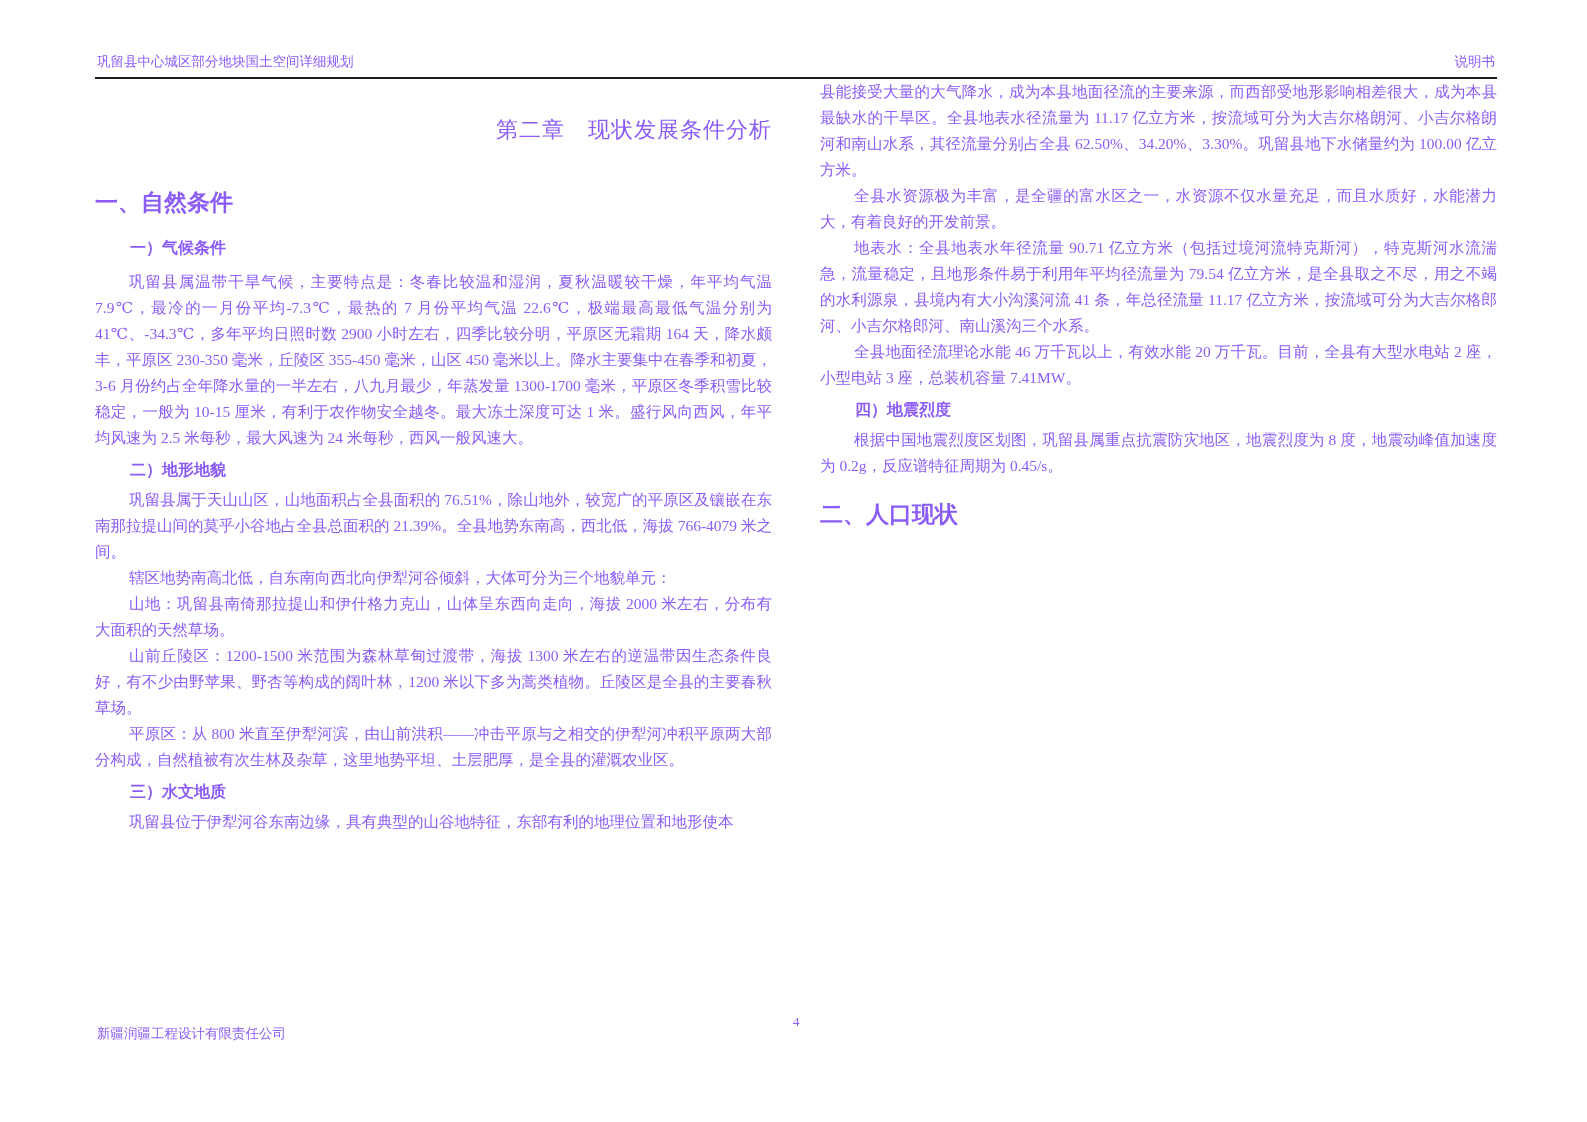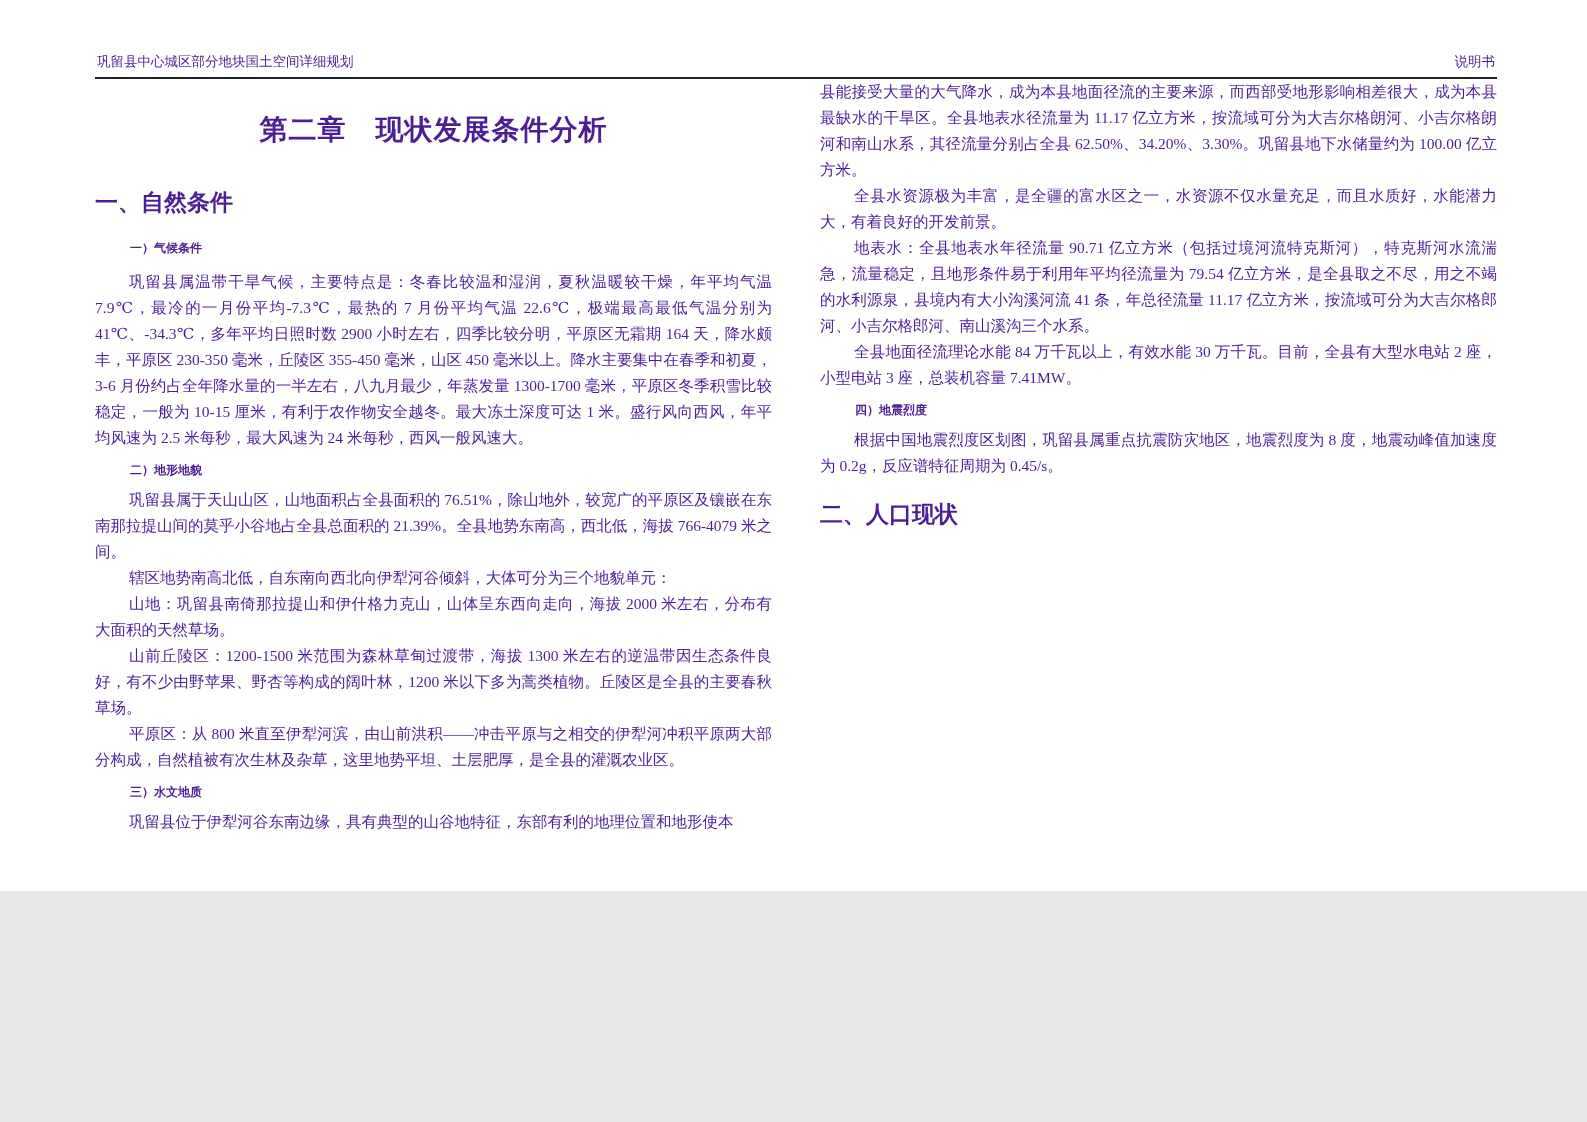--- a/index.html
+++ b/index.html
@@ -1,54 +1,54 @@
 <!DOCTYPE html>
 <html><head>
 <meta charset="utf-8">
 <style>
   html,body{margin:0;padding:0;background:#e8e8e8;}
   .page{
     position:relative;
-    width:1587px;height:891px;
+    width:1587px;height:1122px;
     background:#ffffff;
     overflow:hidden;
     font-family:"Liberation Serif","DejaVu Serif",serif;
-    color:#4c1d95;
+    color:#8b5cf6;
   }
   
   .header{
     margin:0 90px 0 95px;
     padding:52px 2px 6px 2px;
     border-bottom:2px solid #1f1f1f;
     display:flex;justify-content:space-between;align-items:flex-end;
     font-size:13.5px;line-height:19px;
   }
   
   .content{
     display:flex;
     margin:0 90px 0 95px;
     gap:48px;
   }
   .col{flex:1 1 0;min-width:0;}
   .chapter{
     margin:36px 0 0 0;
     font-family:"DejaVu Sans","Liberation Sans",sans-serif;
-    font-weight:bold;font-size:28px;line-height:30px;
-    text-align:center;letter-spacing:1px;
+    font-weight:normal;font-size:22px;line-height:30px;
+    text-align:right;letter-spacing:1px;
   }
   .h2{
     margin:44px 0 22px 0;
     font-family:"DejaVu Sans","Liberation Sans",sans-serif;
     font-weight:bold;font-size:23px;line-height:26px;
   }
   .h2.mt-sm{margin-top:24px;font-family:Liberation Mono, monospace;}
   .h3{
     margin:8px 0 6px 35px;
     font-family:"DejaVu Sans","Liberation Sans",sans-serif;
-    font-weight:bold;font-size:12px;line-height:22px;
+    font-weight:bold;font-size:16px;line-height:22px;
   }
   .h3.first{margin-top:2px;margin-bottom:10px;}
   .para{
     margin:0;
     font-size:15.5px;line-height:26px;
     text-align:justify;
     text-indent:2.2em;
   }
   .para.no-indent{text-indent:0;}
   
@@ -83,21 +83,21 @@
       <p class="para">山前丘陵区：1200-1500 米范围为森林草甸过渡带，海拔 1300 米左右的逆温带因生态条件良好，有不少由野苹果、野杏等构成的阔叶林，1200 米以下多为蒿类植物。丘陵区是全县的主要春秋草场。</p>
       <p class="para">平原区：从 800 米直至伊犁河滨，由山前洪积——冲击平原与之相交的伊犁河冲积平原两大部分构成，自然植被有次生林及杂草，这里地势平坦、土层肥厚，是全县的灌溉农业区。</p>
       <div class="h3">三）水文地质</div>
       <p class="para">巩留县位于伊犁河谷东南边缘，具有典型的山谷地特征，东部有利的地理位置和地形使本</p>
     </div>
 
     <div class="col">
       <p class="para no-indent">县能接受大量的大气降水，成为本县地面径流的主要来源，而西部受地形影响相差很大，成为本县最缺水的干旱区。全县地表水径流量为 11.17 亿立方米，按流域可分为大吉尔格朗河、小吉尔格朗河和南山水系，其径流量分别占全县 62.50%、34.20%、3.30%。巩留县地下水储量约为 100.00 亿立方米。</p>
       <p class="para">全县水资源极为丰富，是全疆的富水区之一，水资源不仅水量充足，而且水质好，水能潜力大，有着良好的开发前景。</p>
       <p class="para">地表水：全县地表水年径流量 90.71 亿立方米（包括过境河流特克斯河），特克斯河水流湍急，流量稳定，且地形条件易于利用年平均径流量为 79.54 亿立方米，是全县取之不尽，用之不竭的水利源泉，县境内有大小沟溪河流 41 条，年总径流量 11.17 亿立方米，按流域可分为大吉尔格郎河、小吉尔格郎河、南山溪沟三个水系。</p>
-      <p class="para">全县地面径流理论水能 84 万千瓦以上，有效水能 30 万千瓦。目前，全县有大型水电站 2 座，小型电站 3 座，总装机容量 7.41MW。</p>
+      <p class="para">全县地面径流理论水能 46 万千瓦以上，有效水能 20 万千瓦。目前，全县有大型水电站 2 座，小型电站 3 座，总装机容量 7.41MW。</p>
       <div class="h3">四）地震烈度</div>
       <p class="para">根据中国地震烈度区划图，巩留县属重点抗震防灾地区，地震烈度为 8 度，地震动峰值加速度为 0.2g，反应谱特征周期为 0.45/s。</p>
       <div class="h2 mt-sm">二、人口现状</div>
     </div>
 
   </div>
 
   <div class="footer">
     <span class="company">新疆润疆工程设计有限责任公司</span>
     <span class="pagenum">4</span>

